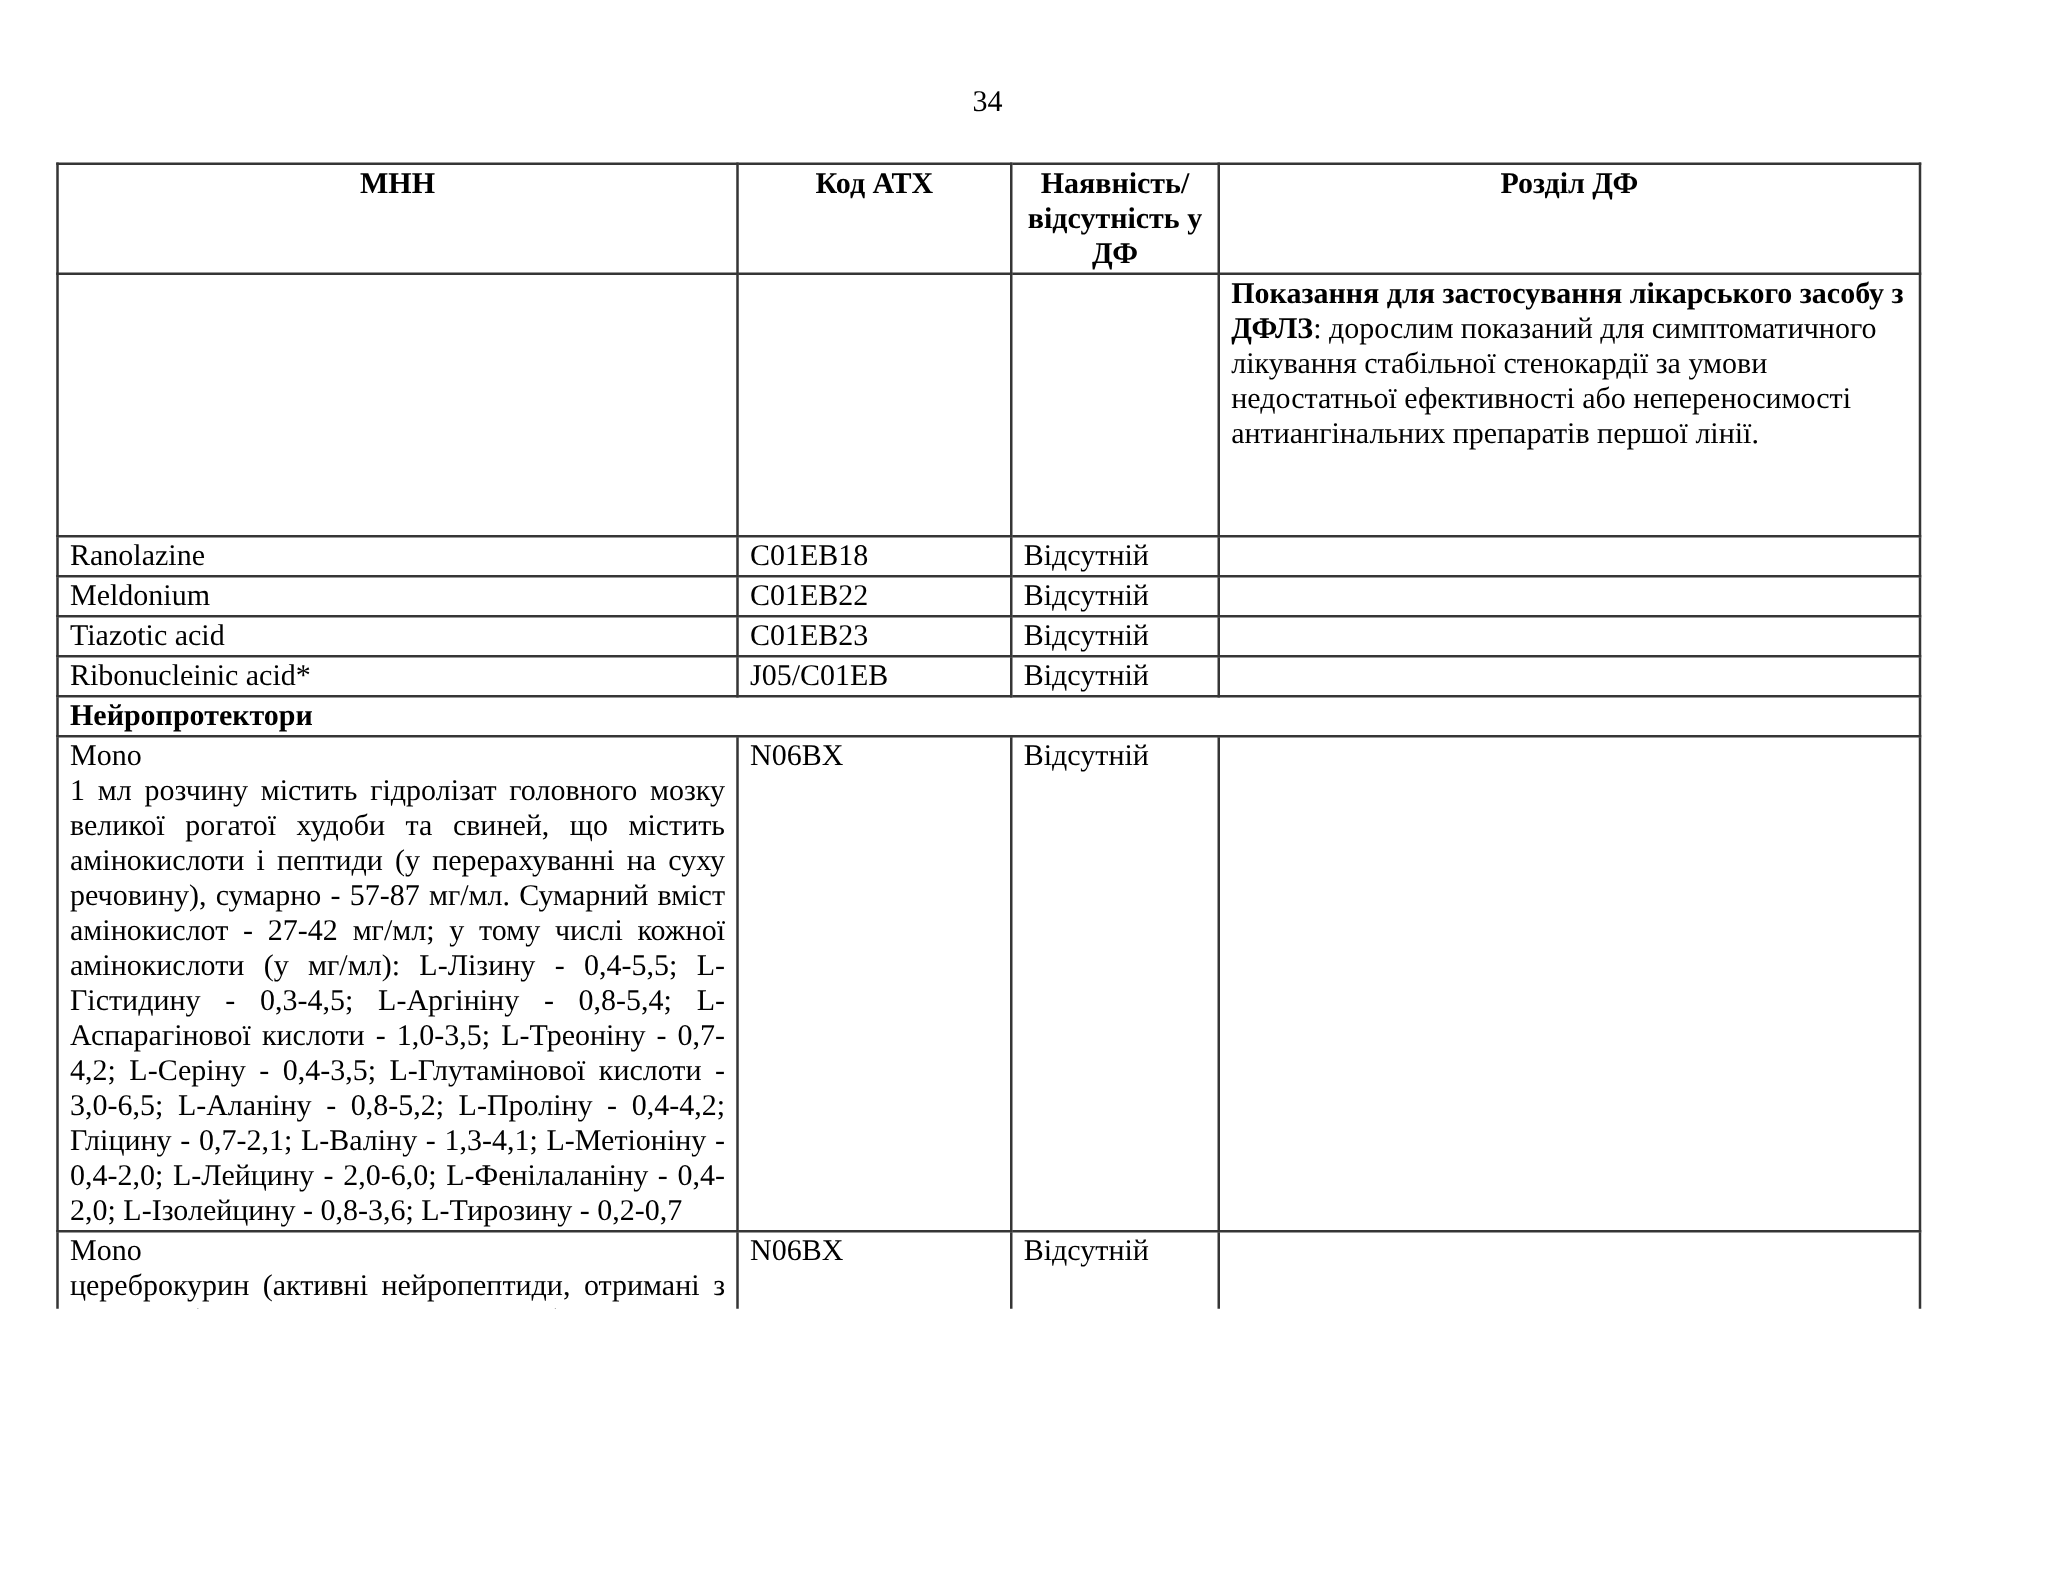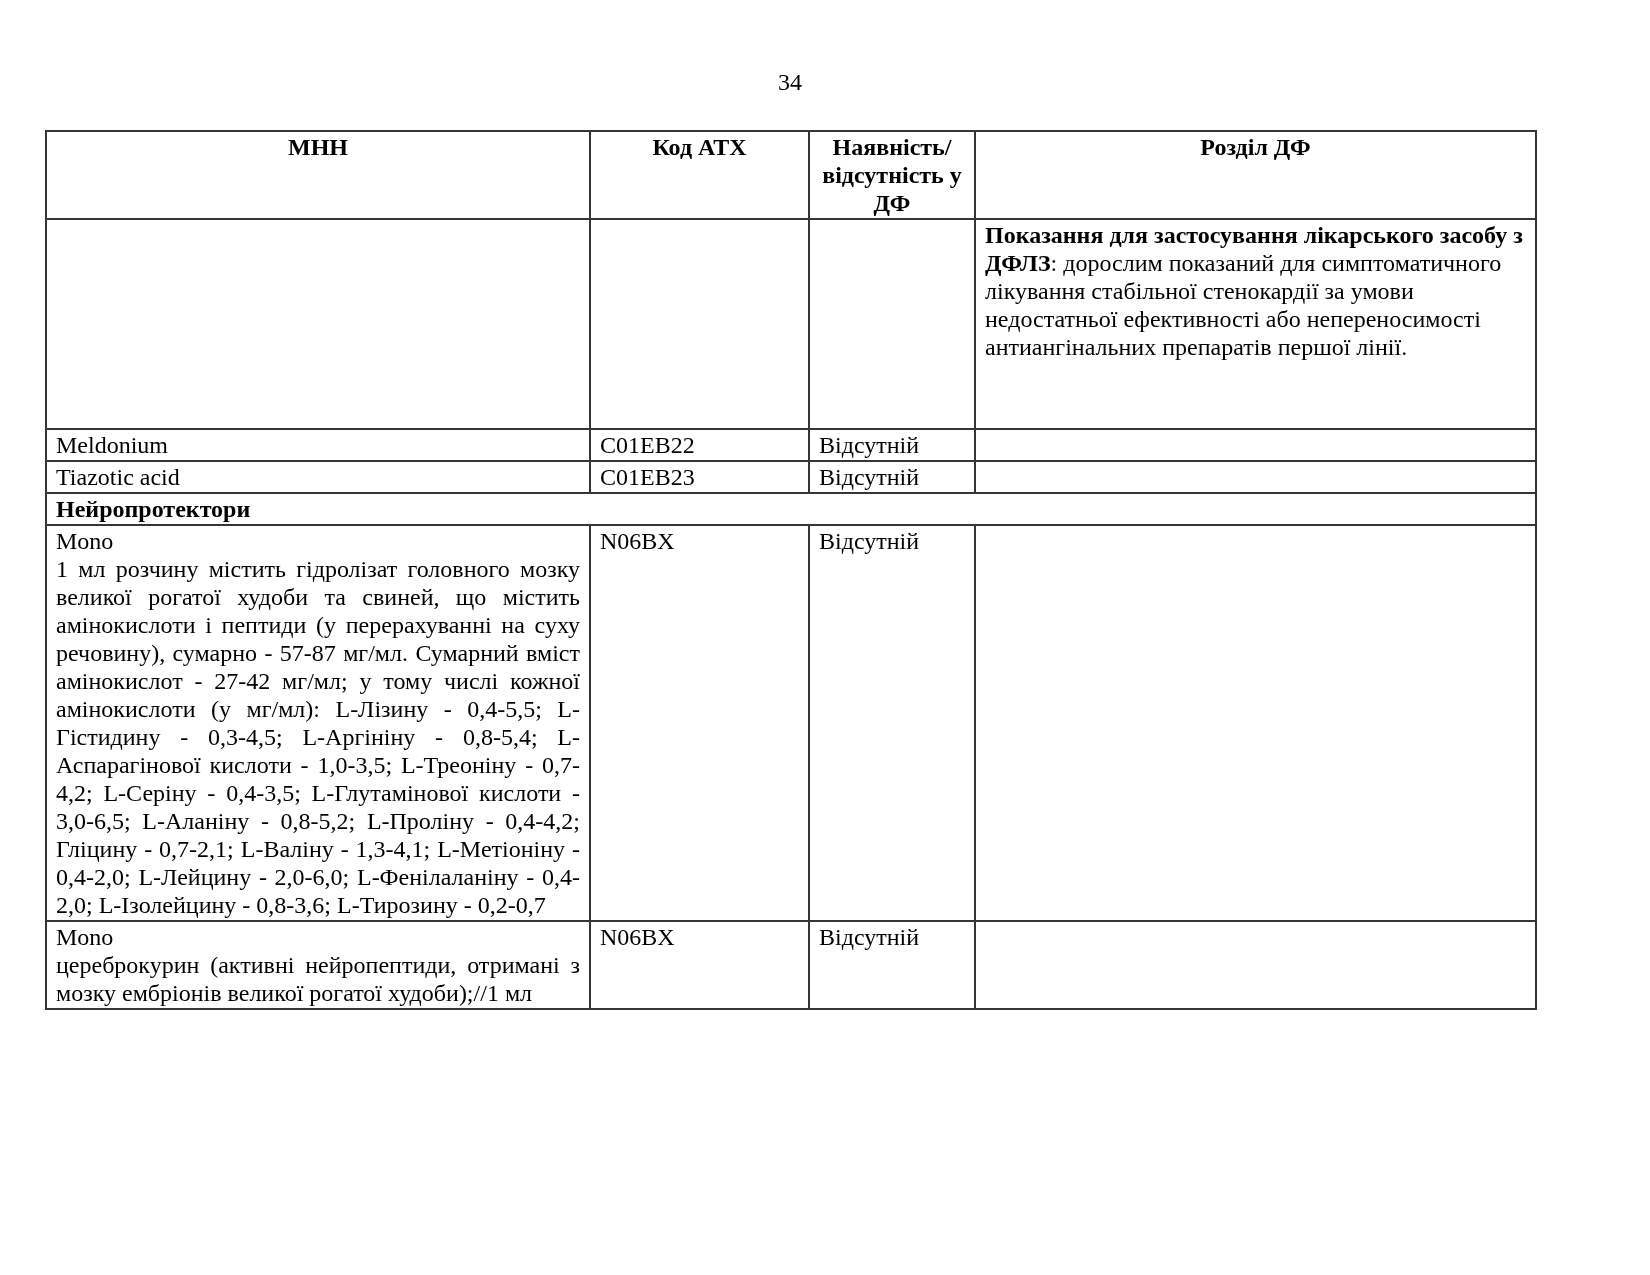--- a/index.html
+++ b/index.html
@@ -88,35 +88,47 @@
 
     <tr class="indication-row">
       <td></td>
       <td></td>
       <td></td>
       <td class="indication-cell">
         <p class="cellpara"><span class="b">Показання для застосування лікарського засобу з ДФЛЗ</span><span>: дорослим показаний для симптоматичного лікування стабільної стенокардії за умови недостатньої ефективності або непереносимості антиангінальних препаратів першої лінії.</span></p>
       </td>
     </tr>
 
+    <tr class="simple-row">
+      <td>Ranolazine</td>
+      <td>C01EB18</td>
+      <td>Відсутній</td>
+      <td></td>
+    </tr>
 
     <tr class="simple-row">
       <td>Meldonium</td>
       <td>C01EB22</td>
       <td>Відсутній</td>
       <td></td>
     </tr>
 
     <tr class="simple-row">
       <td>Tiazotic acid</td>
       <td>C01EB23</td>
       <td>Відсутній</td>
       <td></td>
     </tr>
 
+    <tr class="simple-row">
+      <td>Ribonucleinic acid*</td>
+      <td>J05/C01EB</td>
+      <td>Відсутній</td>
+      <td></td>
+    </tr>
 
     <tr class="section-row">
       <td class="section-cell" colspan="4">Нейропротектори</td>
     </tr>
 
 
 
     <tr>
       <td class="long-cell">
         <p class="cellpara">Mono</p>

